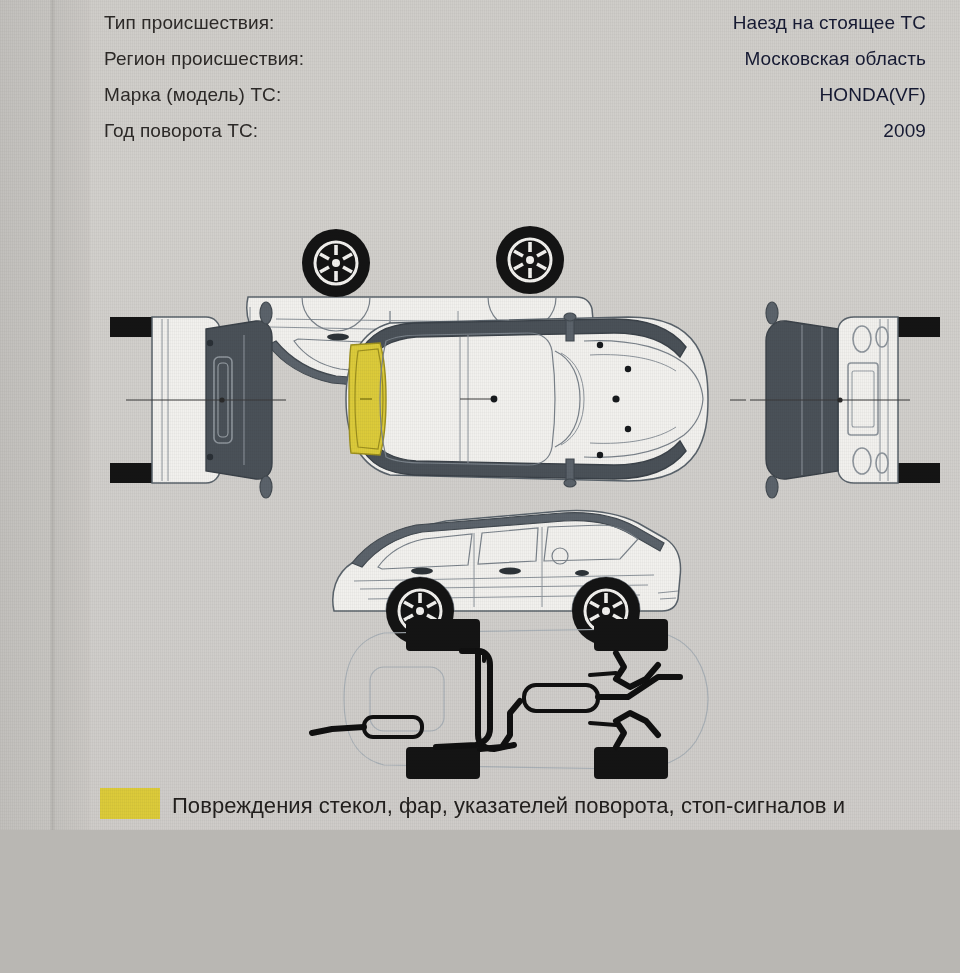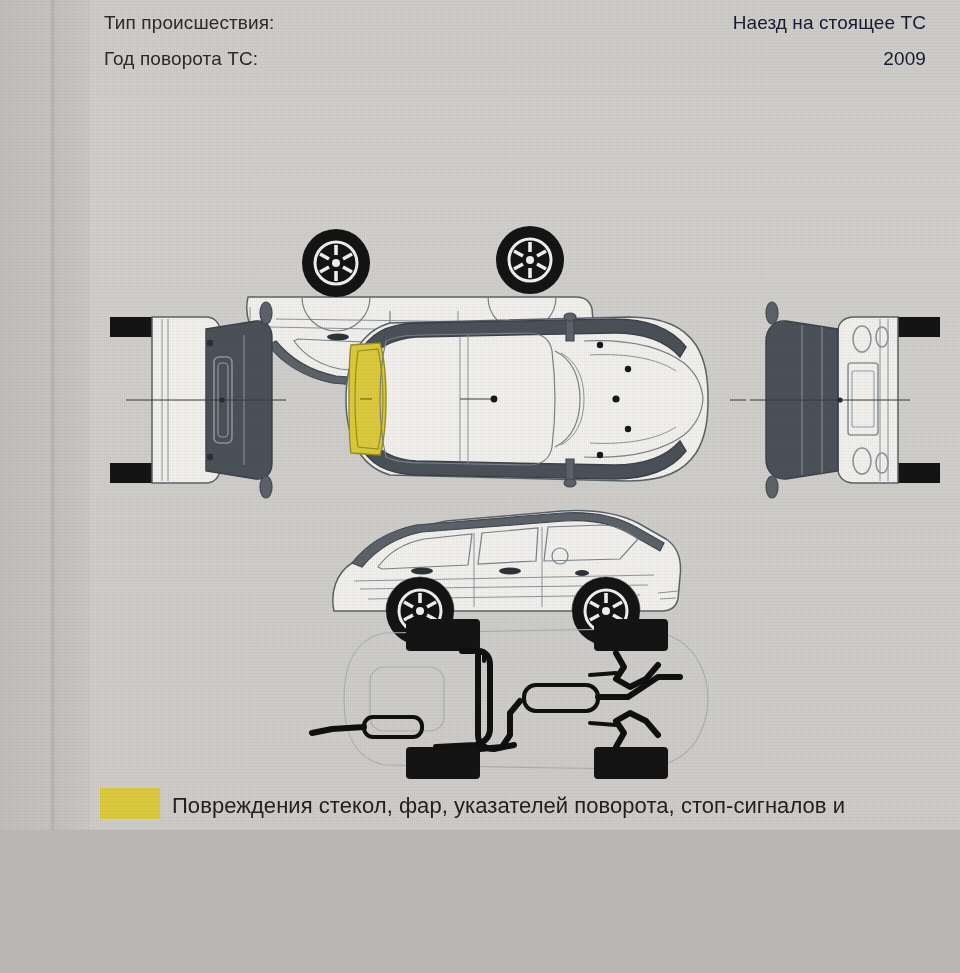--- a/index.html
+++ b/index.html
@@ -132,21 +132,29 @@
     <div class="info-row clipped">
 
       <span class="info-value"></span>
     </div>
 
     <div class="info-row">
       <span class="info-label">Тип происшествия:</span>
       <span class="info-value">Наезд на стоящее ТС</span>
     </div>
 
-
+    <div class="info-row">
+      <span class="info-label">Регион происшествия:</span>
+      <span class="info-value">Московская область</span>
+    </div>
+
+    <div class="info-row">
+      <span class="info-label">Марка (модель) ТС:</span>
+      <span class="info-value">HONDA(VF)</span>
+    </div>
 
     <div class="info-row">
       <span class="info-label">Год поворота ТС:</span>
       <span class="info-value">2009</span>
     </div>
 
   </div>
 
   <div class="diagram">
     <svg viewBox="0 0 870 625" xmlns="http://www.w3.org/2000/svg">

